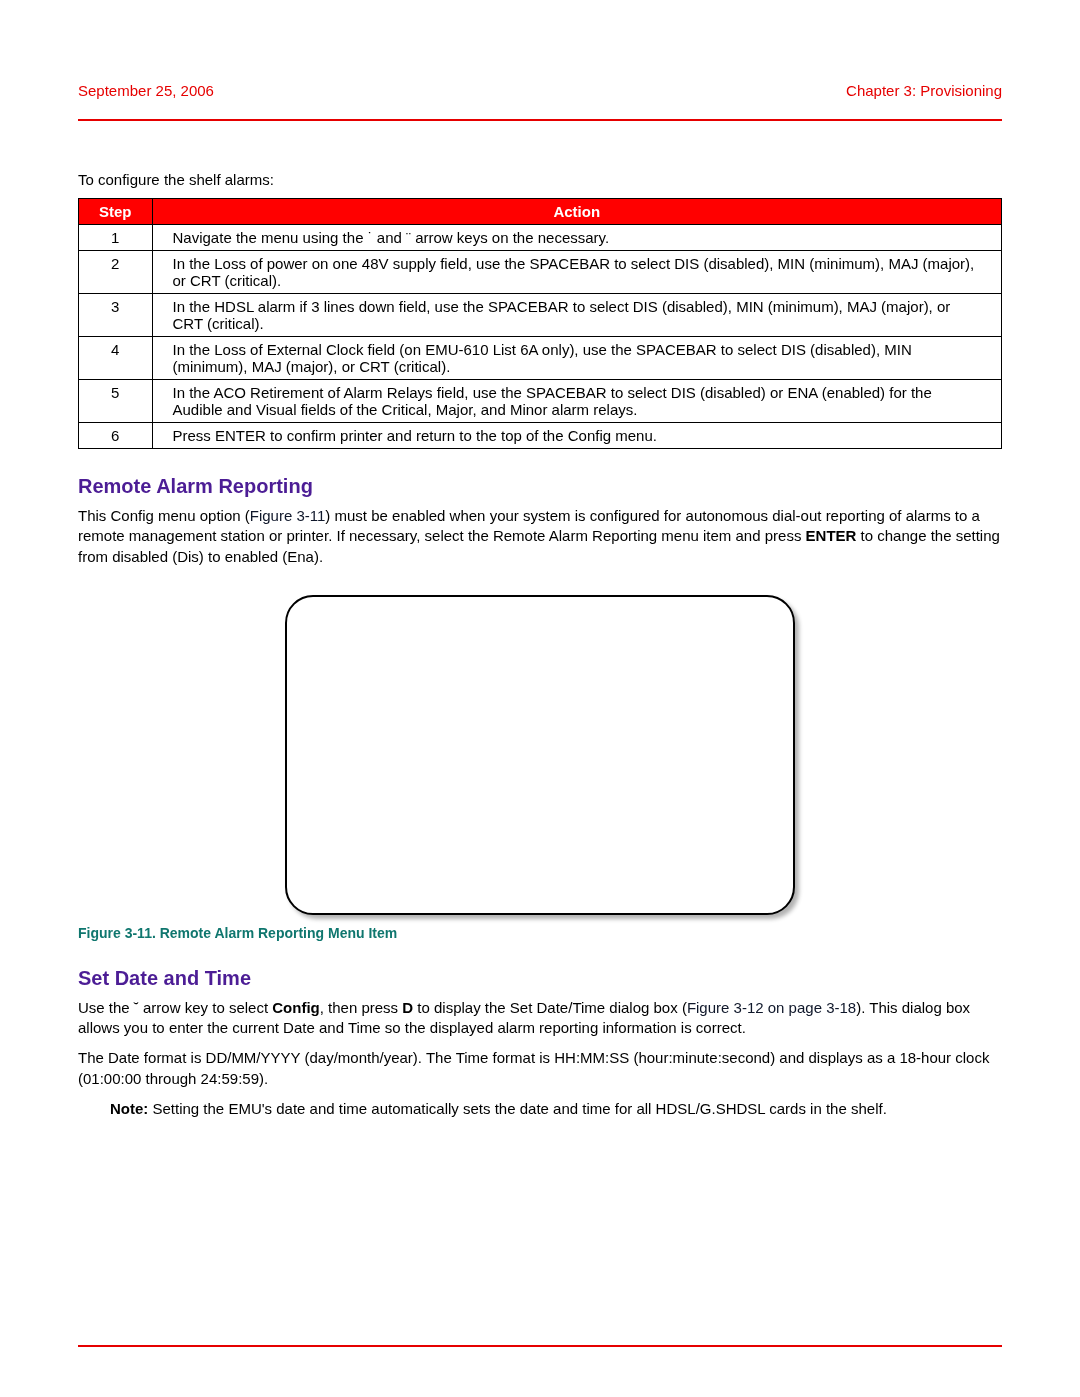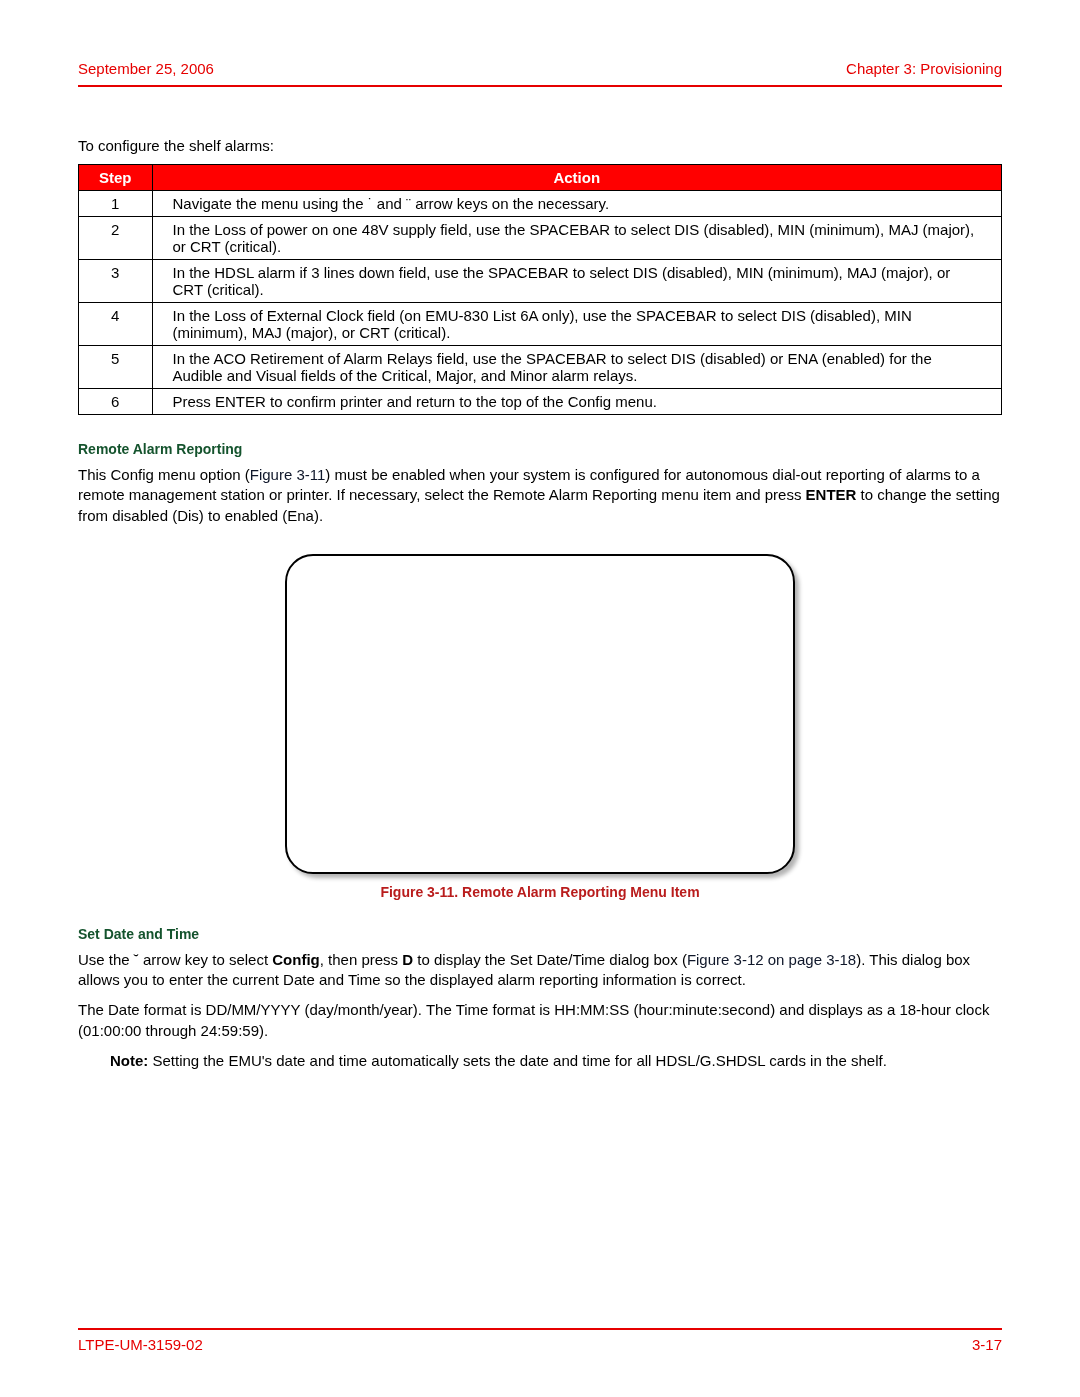--- a/index.html
+++ b/index.html
@@ -11,21 +11,22 @@
     width: 1080px;
     height: 1397px;
     position: relative;
     padding: 60px 78px 50px 78px;
   }
   .header-row {
     display: flex;
     justify-content: space-between;
     color: #e60000;
     font-size: 15px;
-    padding-bottom: 8px;
+    padding-bottom: 20px;
+    margin-top: 22px;
   }
   .hr-red {
     border: none;
     border-top: 2px solid #e60000;
     margin-bottom: 50px;
   }
   .hr-red.footer {
     margin-top: 0;
     margin-bottom: 6px;
   }
@@ -47,23 +48,23 @@
     background: #ff0000;
     color: #fff;
     font-weight: bold;
     text-align: center;
   }
   table.steps td.step-num {
     text-align: center;
     width: 56px;
   }
   .section-title {
-    color: #14532d;
+    color: #4c1d95;
     font-weight: bold;
-    font-size: 14px;
+    font-size: 20px;
     margin-top: 26px;
     margin-bottom: 8px;
   }
   .para {
     font-size: 15px;
     line-height: 1.35;
     margin-bottom: 10px;
   }
   .figref {
     color: #0f172a;
@@ -77,22 +78,22 @@
   }
   .figure-box {
     width: 510px;
     height: 320px;
     border: 2px solid #000;
     border-radius: 28px;
     box-shadow: 4px 4px 4px rgba(0,0,0,0.3);
     background: #fff;
   }
   .figure-caption {
-    text-align: center;
-    color: #b91c1c;
+    text-align: left;
+    color: #0f766e;
     font-weight: bold;
     font-size: 14px;
     margin-bottom: 20px;
   }
   .note-block {
     margin-left: 32px;
     margin-top: 10px;
     margin-bottom: 10px;
     font-size: 15px;
     line-height: 1.35;
@@ -140,21 +141,21 @@
       <tr>
         <td class="step-num">2</td>
         <td class="actions-cell"><span>In the Loss of power on one 48V supply field, use the </span><span class="bold">SPACEBAR</span><span> to select DIS (disabled), MIN (minimum), MAJ (major), or CRT (critical).</span></td>
       </tr>
       <tr>
         <td class="step-num">3</td>
         <td class="actions-cell"><span>In the HDSL alarm if 3 lines down field, use the </span><span class="bold">SPACEBAR</span><span> to select DIS (disabled), MIN (minimum), MAJ (major), or CRT (critical).</span></td>
       </tr>
       <tr>
         <td class="step-num">4</td>
-        <td class="actions-cell"><span>In the Loss of External Clock field (on EMU-830 List 6A only), use the </span><span class="bold">SPACEBAR</span><span> to select DIS (disabled), MIN (minimum), MAJ (major), or CRT (critical).</span></td>
+        <td class="actions-cell"><span>In the Loss of External Clock field (on EMU-610 List 6A only), use the </span><span class="bold">SPACEBAR</span><span> to select DIS (disabled), MIN (minimum), MAJ (major), or CRT (critical).</span></td>
       </tr>
       <tr>
         <td class="step-num">5</td>
         <td class="actions-cell"><span>In the ACO Retirement of Alarm Relays field, use the </span><span class="bold">SPACEBAR</span><span> to select DIS (disabled) or ENA (enabled) for the Audible and Visual fields of the Critical, Major, and Minor alarm relays.</span></td>
       </tr>
       <tr>
         <td class="step-num">6</td>
         <td class="actions-cell"><span>Press </span><span class="bold">ENTER</span><span> to confirm printer and return to the top of the Config menu.</span></td>
       </tr>
     </tbody>
@@ -168,17 +169,13 @@
 </div>
 <div class="figure-caption">Figure 3-11. Remote Alarm Reporting Menu Item</div>
 
 <div class="section-title">Set Date and Time</div>
 <p class="para" id="setdate-p1"><span>Use the  ˘  arrow key to select </span><span class="bold">Config</span><span>, then press </span><span class="bold">D</span><span> to display the Set Date/Time dialog box (</span><span class="figref">Figure 3-12 on page 3-18</span><span>). This dialog box allows you to enter the current Date and Time so the displayed alarm reporting information is correct.</span></p>
 <p class="para">The Date format is DD/MM/YYYY (day/month/year). The Time format is HH:MM:SS (hour:minute:second) and displays as a 18-hour clock (01:00:00 through 24:59:59).</p>
 <p class="note-block" id="note-p"><span class="bold">Note:</span><span> Setting the EMU's date and time automatically sets the date and time for all HDSL/G.SHDSL cards in the shelf.</span></p>
 
 <div class="footer-row">
   <hr class="hr-red footer">
-  <div class="footer-line">
-    <span>LTPE-UM-3159-02</span>
-    <span>3-17</span>
-  </div>
 </div>
 
 </body></html>

